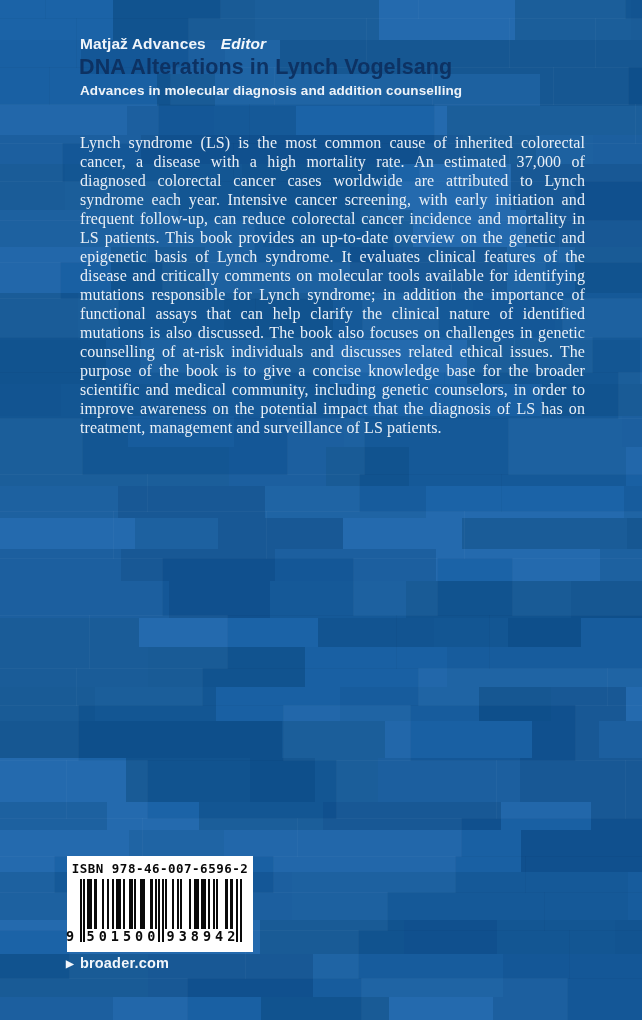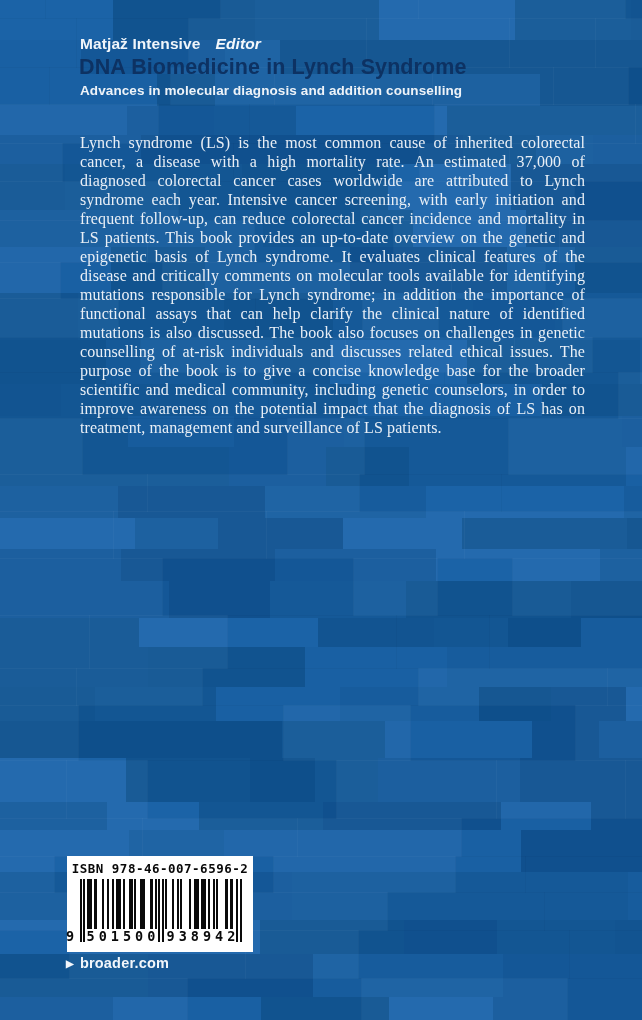--- a/index.html
+++ b/index.html
@@ -365,24 +365,24 @@
       <div style="left: 357.577px; top: 930.318px; width: 212.497px; height: 49.1694px; background: rgba(0, 20, 50, 0.04);"></div>
       <div style="left: 569.074px; top: 930.318px; width: 160.45px; height: 49.1694px; background: rgba(0, 20, 50, 0.04);"></div>
       <div style="left: -30px; top: 978.488px; width: 217.826px; height: 50.9883px; background: rgba(255, 255, 255, 0.03);"></div>
       <div style="left: 186.826px; top: 978.488px; width: 174.976px; height: 50.9883px; background: rgba(0, 20, 50, 0.04);"></div>
       <div style="left: 360.802px; top: 978.488px; width: 207.382px; height: 50.9883px; background: rgba(255, 255, 255, 0.03);"></div>
       <div style="left: 567.185px; top: 978.488px; width: 208.622px; height: 50.9883px; background: rgba(0, 20, 50, 0.04);"></div>
     </div>
 
   <div class="layer">
     <div class="editor-line">
-      <span>Matjaž Intensive</span><span class="editor-role">Editor</span>
+      <span>Matjaž Advances</span><span class="editor-role">Editor</span>
     </div>
 
-    <div class="book-title">DNA Biomedicine in Lynch Syndrome</div>
+    <div class="book-title">DNA Alterations in Lynch Vogelsang</div>
     <div class="book-subtitle">Advances in molecular diagnosis and addition counselling</div>
 
     <div class="book-blurb">Lynch syndrome (LS) is the most common cause of inherited colorectal cancer, a disease with a high mortality rate. An estimated 37,000 of diagnosed colorectal cancer cases worldwide are attributed to Lynch syndrome each year. Intensive cancer screening, with early initiation and frequent follow-up, can reduce colorectal cancer incidence and mortality in LS patients. This book provides an up-to-date overview on the genetic and epigenetic basis of Lynch syndrome. It evaluates clinical features of the disease and critically comments on molecular tools available for identifying mutations responsible for Lynch syndrome; in addition the importance of functional assays that can help clarify the clinical nature of identified mutations is also discussed. The book also focuses on challenges in genetic counselling of at-risk individuals and discusses related ethical issues. The purpose of the book is to give a concise knowledge base for the broader scientific and medical community, including genetic counselors, in order to improve awareness on the potential impact that the diagnosis of LS has on treatment, management and surveillance of LS patients.</div>
 
     <div class="category-label">Biomedicine</div>
 
     <div class="barcode-panel">
       <div class="isbn-label">ISBN 978-46-007-6596-2</div>
       <div id="bars">
           <div class="bar" style="left: 0px; width: 2.05px; height: 63px;"></div>

